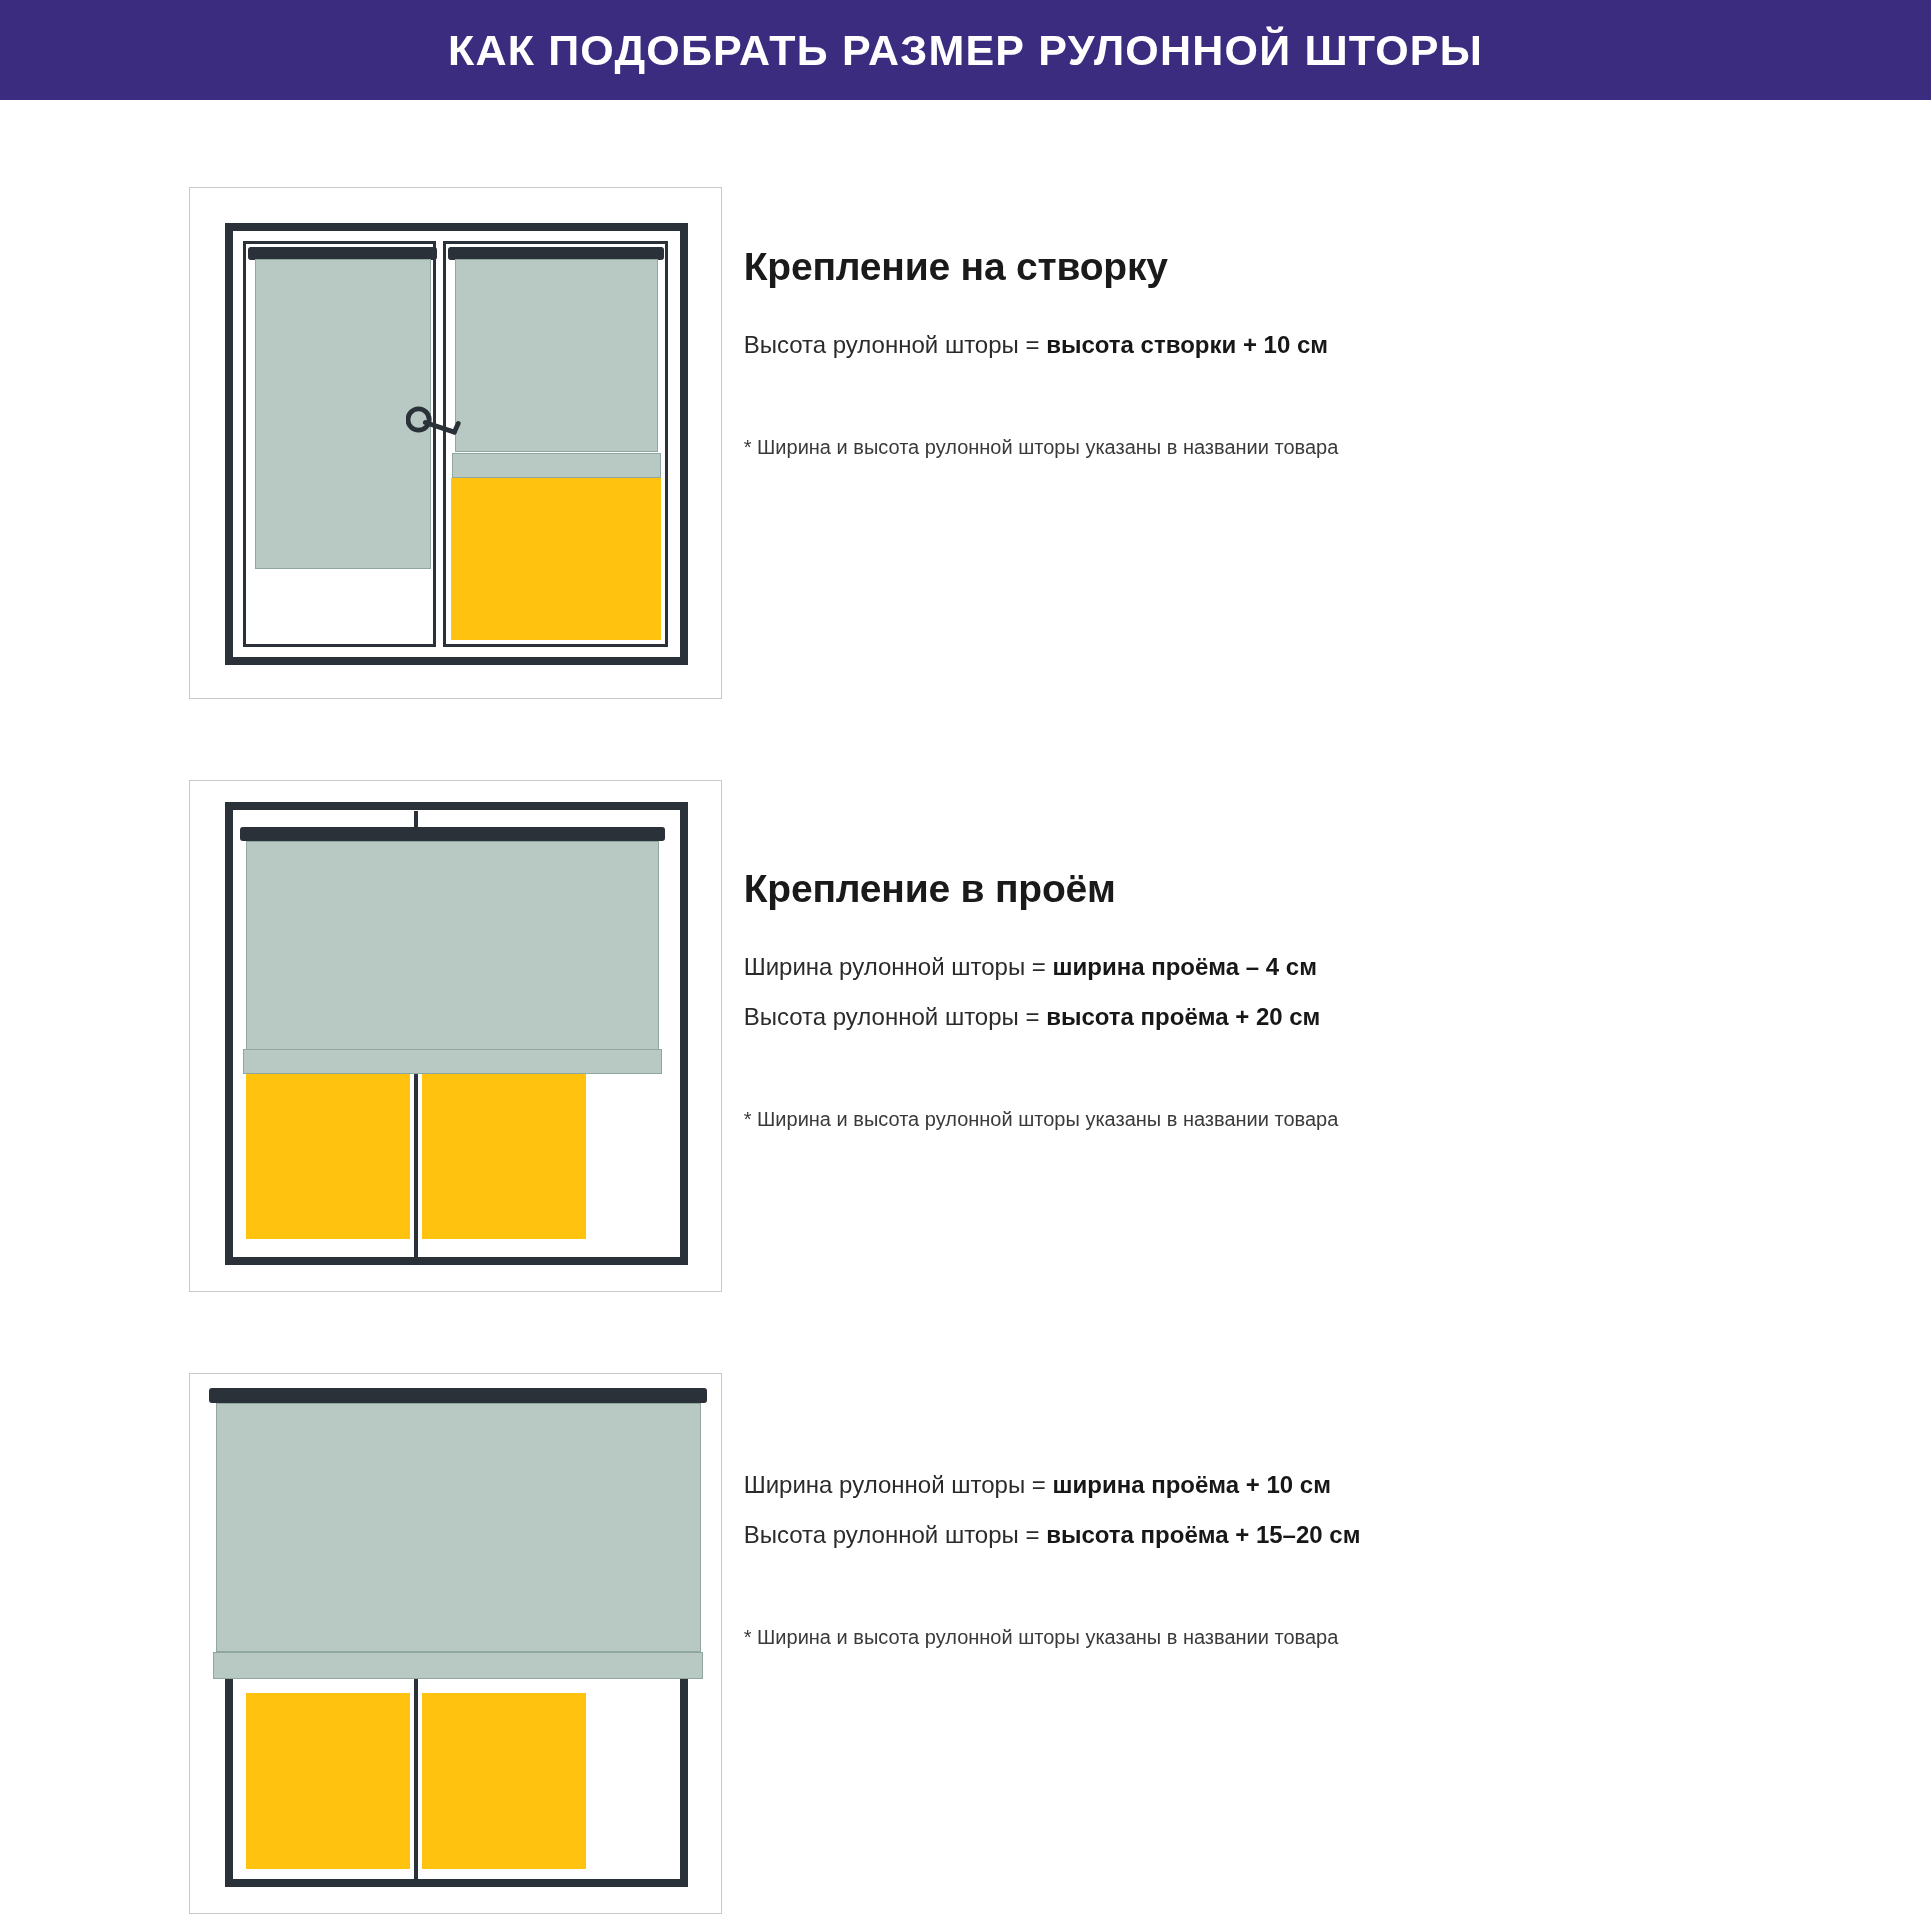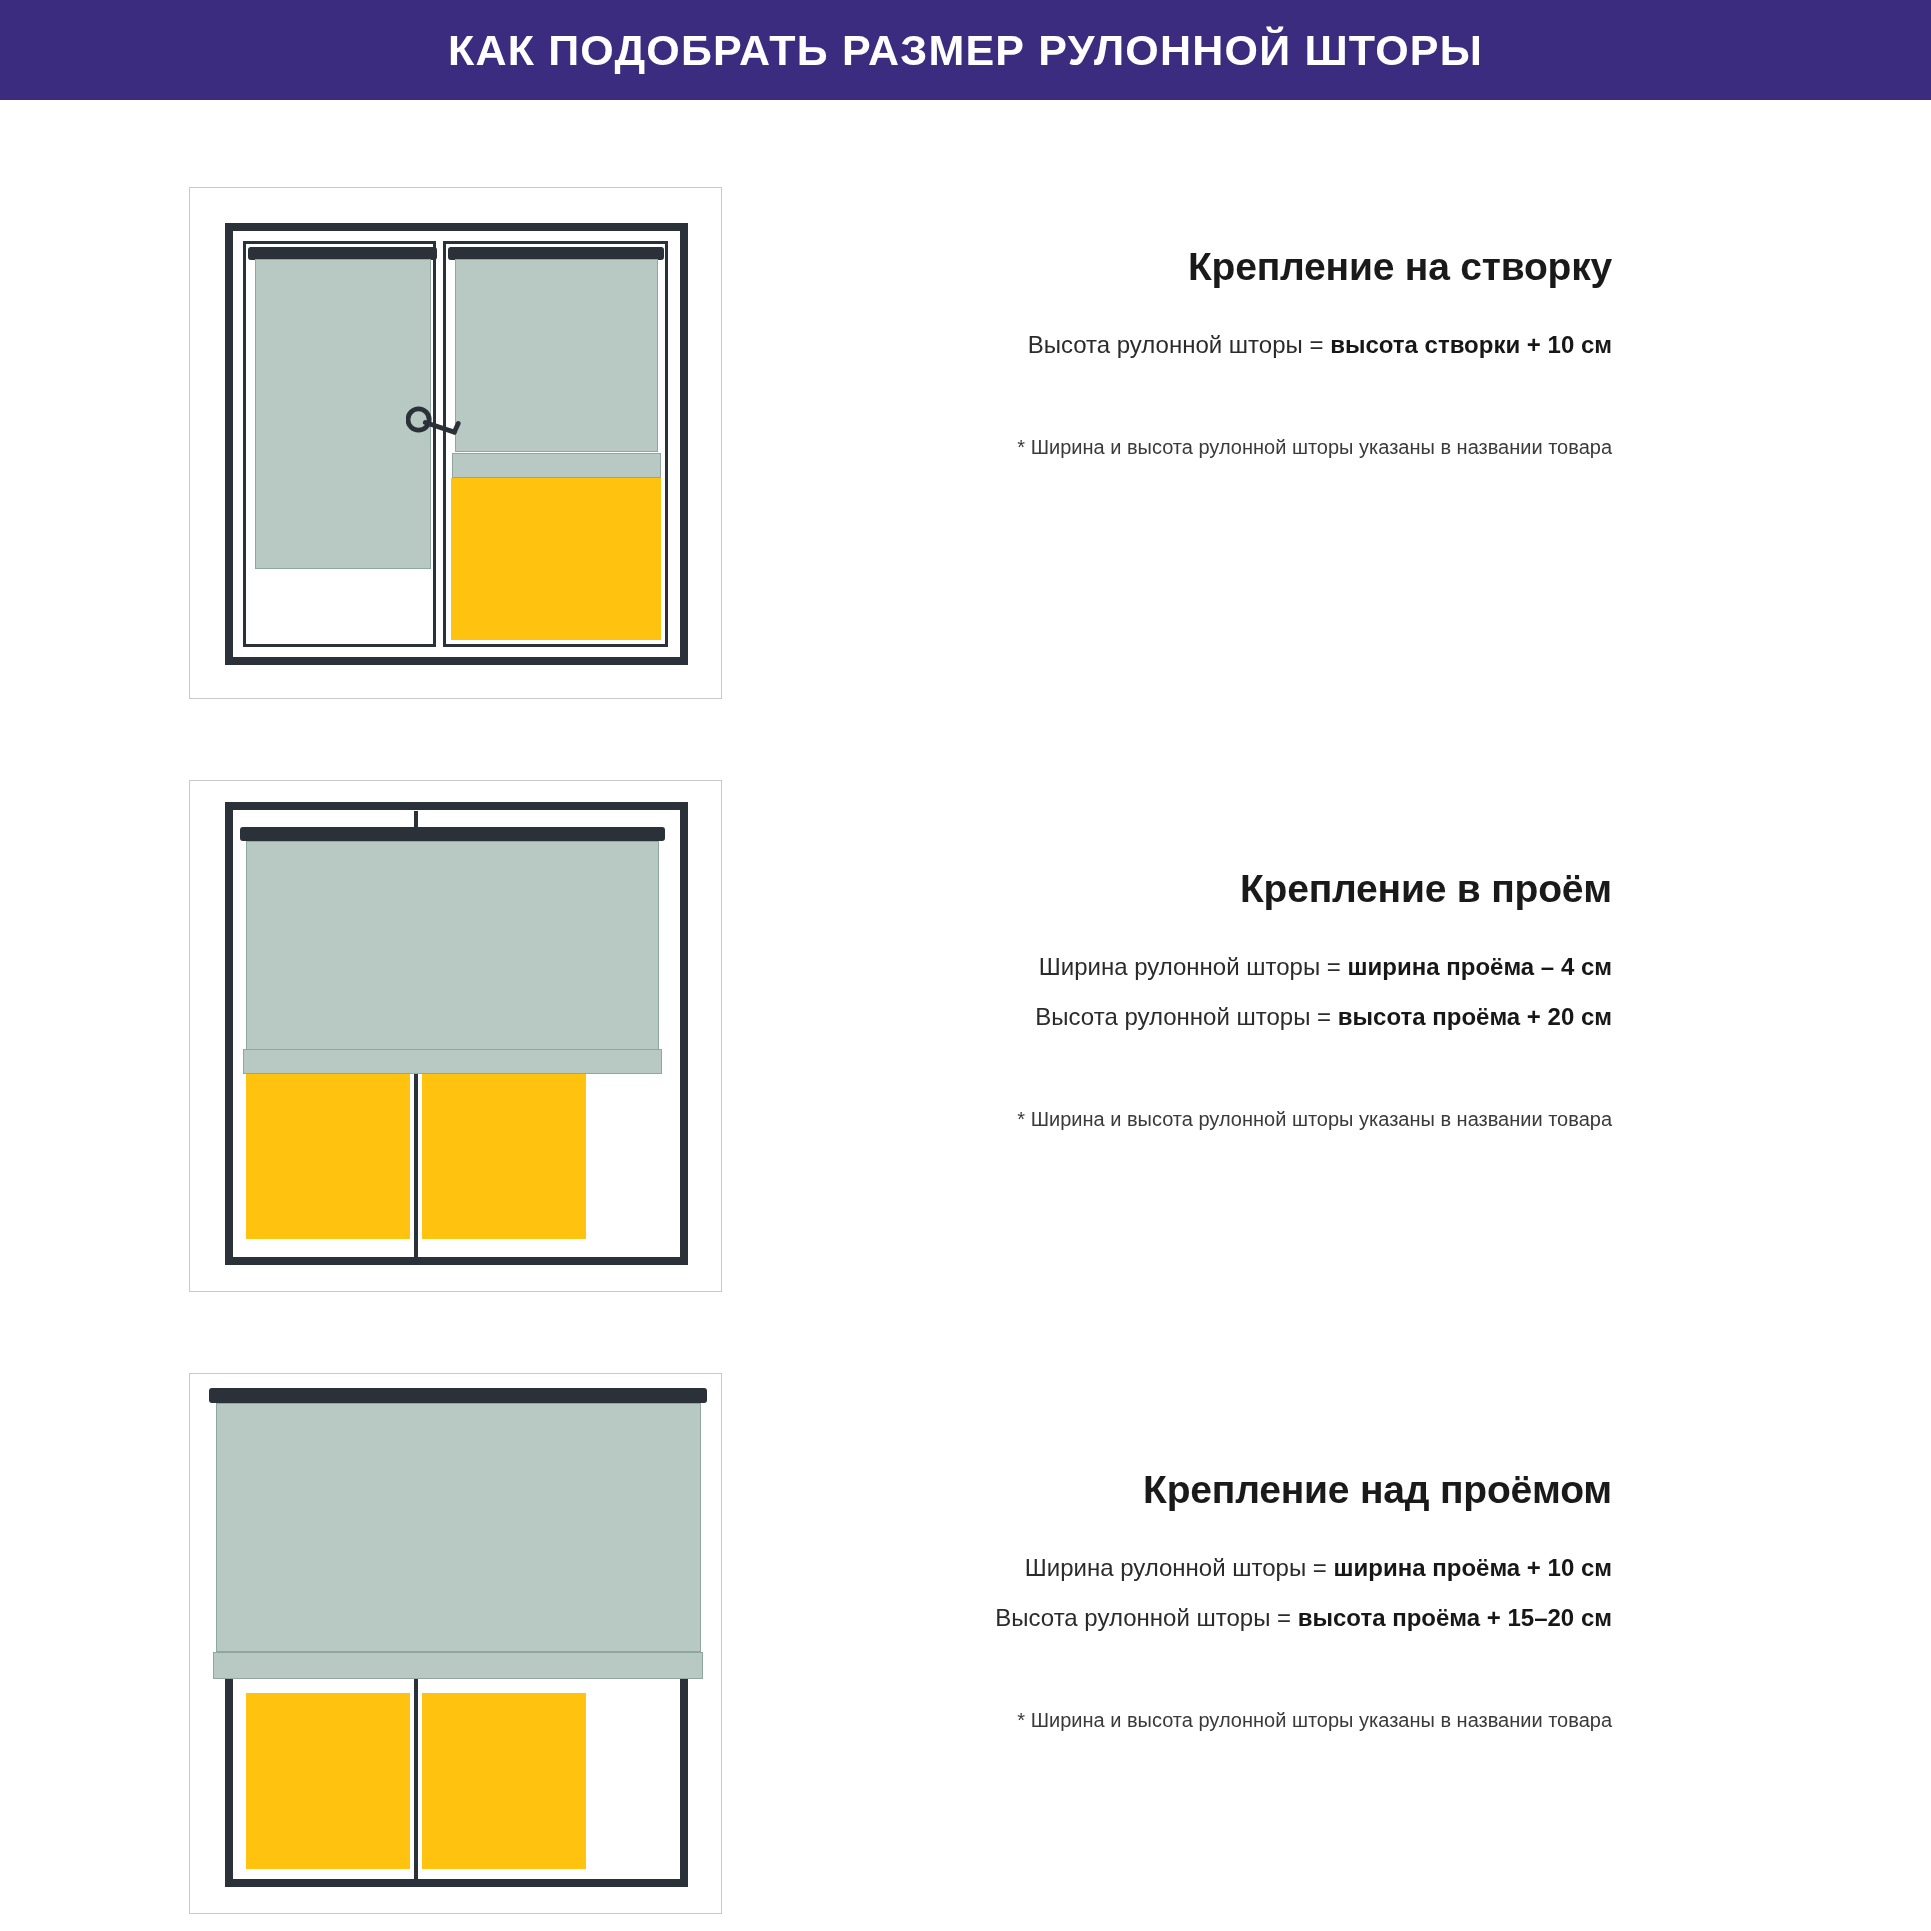--- a/index.html
+++ b/index.html
@@ -44,21 +44,20 @@
   
   .rows {
     position: relative;
     width: 1931px;
   }
   .row {
     display: flex;
     align-items: flex-start;
     width: 1612px;
     box-sizing: border-box;
-    text-align: right;
   }
   .row-1 { padding-top: 87px; }
   .row-2 { padding-top: 81px; }
   .row-3 { padding-top: 81px; }
 
   .figure-col {
     width: 734px;
     padding-left: 189px;
     box-sizing: border-box;
     flex: 0 0 734px;
@@ -240,21 +239,20 @@
 
           <div class="blind-rail" style="left:19.3px; top:13.5px; width:498px; height:15.4px;"></div>
 
           <div class="blind-fabric" style="left:26px; top:29px; width:485px; height:249px;"></div>
 
           <div class="blind-bar" style="left:23px; top:278px; width:490px; height:27px;"></div>
         </div>
       </div>
 
       <div class="text-col r3">
-        <h2 class="heading">Крепление над проёмом</h2>
         <p class="formula">
           <span>Ширина рулонной шторы = </span><b>ширина проёма + 10 см</b>
         </p>
         <p class="formula">
           <span>Высота рулонной шторы = </span><b>высота проёма + 15–20 см</b>
         </p>
         <p class="note">* Ширина и высота рулонной шторы указаны в названии товара</p>
       </div>
     </div>
 

